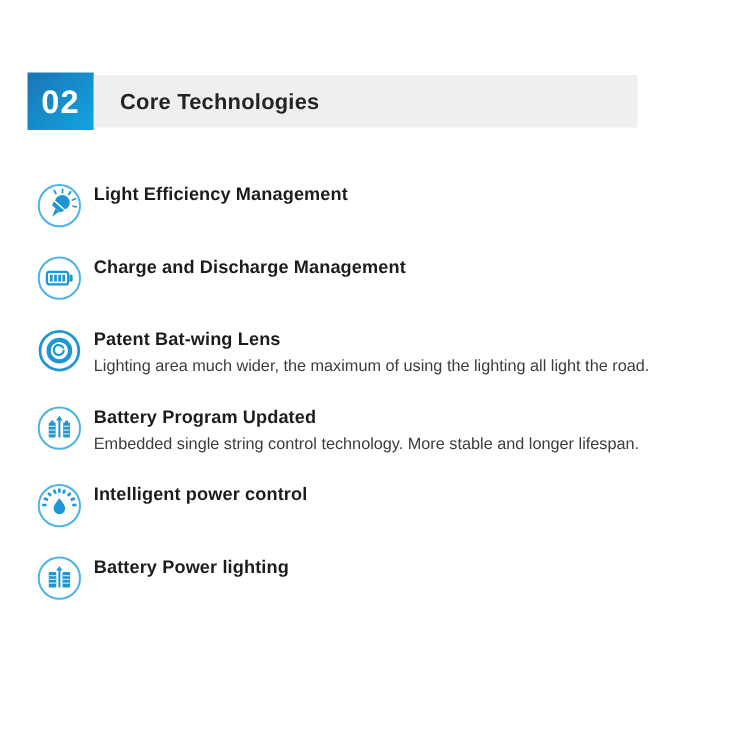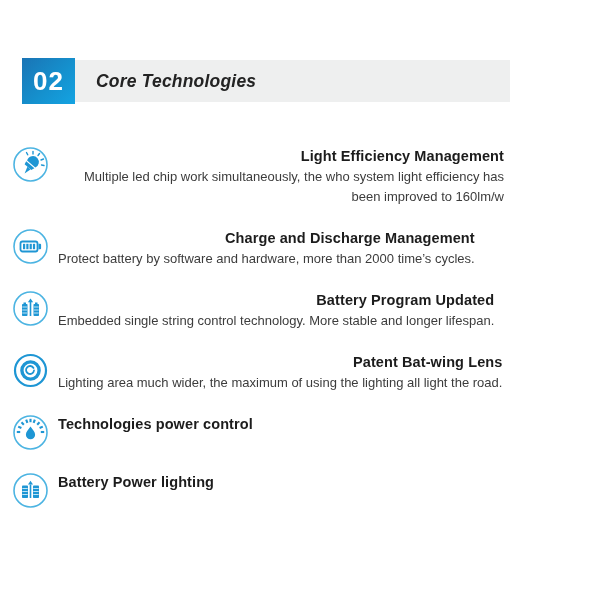--- a/index.html
+++ b/index.html
@@ -7,21 +7,20 @@
     padding: 0;
     background: #ffffff;
     font-family: "Liberation Sans", sans-serif;
   }
   .page {
     position: relative;
     width: 600px;
     height: 600px;
     background: #ffffff;
     overflow: hidden;
-    text-align: right;
   }
   
   .header {
     position: absolute;
     top: 58px;
     left: 22px;
     width: 488px;
     height: 46px;
     display: flex;
     align-items: stretch;
@@ -37,33 +36,32 @@
     justify-content: center;
     letter-spacing: 1px;
   }
   .header-bar {
     flex: 1;
     background: #eeefef;
     display: flex;
     align-items: center;
     padding-left: 21px;
     margin: 2px 0 2px 0;
-    font-style: italic;
   }
   .header-title {
     font-size: 17.5px;
     font-weight: bold;
     color: #232323;
     letter-spacing: 0.2px;
   }
   
   .feature-list {
     position: absolute;
     top: 146px;
-    left: 12px;
+    left: 29px;
     width: 540px;
   }
   .feature-item {
     display: flex;
     gap: 9px;
     margin-bottom: 21px;
   }
   .icon-wrap {
     flex: 0 0 37px;
     width: 37px;
@@ -115,41 +113,53 @@
             <line x1="21" y1="5.5" x2="21" y2="8"></line>
             <line x1="27.5" y1="7.5" x2="26" y2="9.5"></line>
             <line x1="31.5" y1="13" x2="29" y2="14"></line>
             <line x1="32" y1="19.5" x2="29.5" y2="19"></line>
             <line x1="14.5" y1="6.5" x2="15.7" y2="8.8"></line>
           </g>
         </svg>
       </div>
       <div class="feature-text">
         <div class="feature-title">Light Efficiency Management</div>
-        <div class="feature-desc">Multiple led chip work simultaneously, the who system light efficiency has been improved to 160lm/w</div>
       </div>
     </div>
 
     <div class="feature-item">
       <div class="icon-wrap">
         <svg width="37" height="37" viewBox="0 0 37 37">
           <circle cx="18.5" cy="18.5" r="16.5" fill="none" stroke="#4cb4e2" stroke-width="1.6"></circle>
           <rect x="8.5" y="13.5" width="17" height="10" rx="2" fill="none" stroke="#1e96d4" stroke-width="1.8"></rect>
           <g fill="#1e96d4">
             <rect x="11" y="15.8" width="2.2" height="5.4"></rect>
             <rect x="14.3" y="15.8" width="2.2" height="5.4"></rect>
             <rect x="17.6" y="15.8" width="2.2" height="5.4"></rect>
             <rect x="20.9" y="15.8" width="2.2" height="5.4"></rect>
             <path d="M26.5 15.8 h1.6 a1 1 0 0 1 1 1 v3.4 a1 1 0 0 1 -1 1 h-1.6 z"></path>
           </g>
         </svg>
       </div>
       <div class="feature-text">
         <div class="feature-title">Charge and Discharge Management</div>
-        <div class="feature-desc">Protect battery by software and hardware, more than 2000 time’s cycles.</div>
+      </div>
+    </div>
+
+    <div class="feature-item">
+      <div class="icon-wrap">
+        <svg width="37" height="37" viewBox="0 0 37 37">
+          <circle cx="18.5" cy="18.5" r="15.5" fill="none" stroke="#1e96d4" stroke-width="2.2"></circle>
+          <circle cx="18.5" cy="18.5" r="8.6" fill="none" stroke="#1e96d4" stroke-width="3.4"></circle>
+          <path d="M21.5 16 a4 4 0 1 0 0.5 2.5" fill="none" stroke="#1e96d4" stroke-width="1.8" stroke-linecap="round"></path>
+        </svg>
+      </div>
+      <div class="feature-text">
+        <div class="feature-title">Patent Bat-wing Lens</div>
+        <div class="feature-desc">Lighting area much wider, the maximum of using the lighting all light the road.</div>
       </div>
     </div>
 
     <div class="feature-item">
       <div class="icon-wrap">
         <svg width="37" height="37" viewBox="0 0 37 37">
           <circle cx="18.5" cy="18.5" r="16.5" fill="none" stroke="#4cb4e2" stroke-width="1.6"></circle>
           <g fill="#1e96d4">
             <rect x="11.5" y="12.5" width="2.5" height="1.8"></rect>
             <rect x="10" y="14" width="5.5" height="12" rx="0.8"></rect>
@@ -164,34 +174,20 @@
             <line x1="10.3" y1="23" x2="15.2" y2="23"></line>
             <line x1="21.8" y1="17" x2="26.7" y2="17"></line>
             <line x1="21.8" y1="20" x2="26.7" y2="20"></line>
             <line x1="21.8" y1="23" x2="26.7" y2="23"></line>
           </g>
         </svg>
       </div>
       <div class="feature-text">
         <div class="feature-title">Battery Program Updated</div>
         <div class="feature-desc">Embedded single string control technology. More stable and longer lifespan.</div>
-      </div>
-    </div>
-
-    <div class="feature-item">
-      <div class="icon-wrap">
-        <svg width="37" height="37" viewBox="0 0 37 37">
-          <circle cx="18.5" cy="18.5" r="15.5" fill="none" stroke="#1e96d4" stroke-width="2.2"></circle>
-          <circle cx="18.5" cy="18.5" r="8.6" fill="none" stroke="#1e96d4" stroke-width="3.4"></circle>
-          <path d="M21.5 16 a4 4 0 1 0 0.5 2.5" fill="none" stroke="#1e96d4" stroke-width="1.8" stroke-linecap="round"></path>
-        </svg>
-      </div>
-      <div class="feature-text">
-        <div class="feature-title">Patent Bat-wing Lens</div>
-        <div class="feature-desc">Lighting area much wider, the maximum of using the lighting all light the road.</div>
       </div>
     </div>
 
     <div class="feature-item">
       <div class="icon-wrap">
         <svg width="37" height="37" viewBox="0 0 37 37">
           <circle cx="18.5" cy="18.5" r="16.5" fill="none" stroke="#4cb4e2" stroke-width="1.6"></circle>
           <g stroke="#1e96d4" stroke-width="2.1" stroke-linecap="butt">
             <line x1="4.8" y1="18" x2="8.2" y2="18"></line>
             <line x1="6.2" y1="12.6" x2="9.4" y2="14"></line>
@@ -200,21 +196,21 @@
             <line x1="18.5" y1="4.8" x2="18.5" y2="8.2"></line>
             <line x1="22.8" y1="5.7" x2="21.6" y2="8.9"></line>
             <line x1="27.5" y1="8.3" x2="25.2" y2="10.7"></line>
             <line x1="30.8" y1="12.6" x2="27.6" y2="14"></line>
             <line x1="32.2" y1="18" x2="28.8" y2="18"></line>
           </g>
           <path d="M18.5 12.5 c2.6 3.6 4.6 5.6 4.6 8.2 a4.6 4.6 0 1 1 -9.2 0 c0 -2.6 2 -4.6 4.6 -8.2 z" fill="#1e96d4"></path>
         </svg>
       </div>
       <div class="feature-text">
-        <div class="feature-title">Technologies power control</div>
+        <div class="feature-title">Intelligent power control</div>
       </div>
     </div>
 
     <div class="feature-item">
       <div class="icon-wrap">
         <svg width="37" height="37" viewBox="0 0 37 37">
           <circle cx="18.5" cy="18.5" r="16.5" fill="none" stroke="#4cb4e2" stroke-width="1.6"></circle>
           <g fill="#1e96d4">
             <rect x="10" y="13.5" width="6" height="12.5" rx="0.8"></rect>
             <rect x="21" y="13.5" width="6" height="12.5" rx="0.8"></rect>

